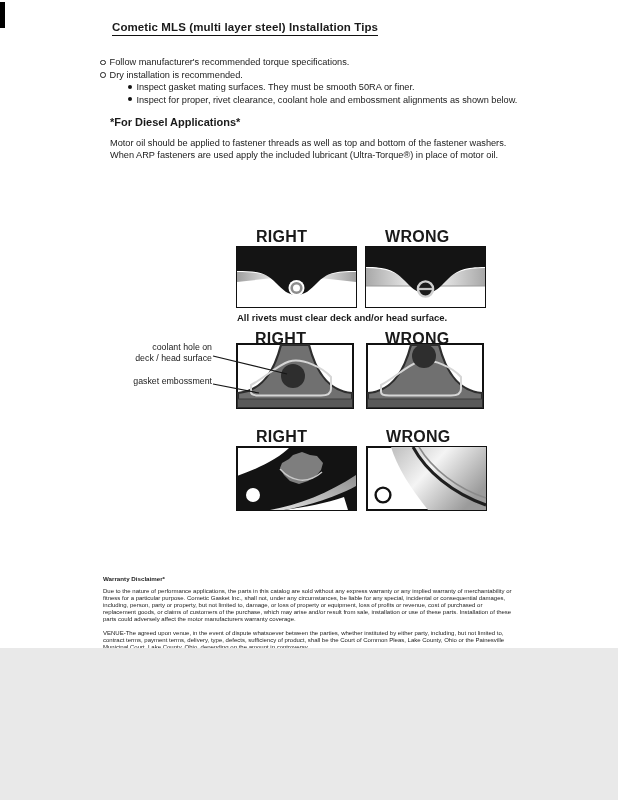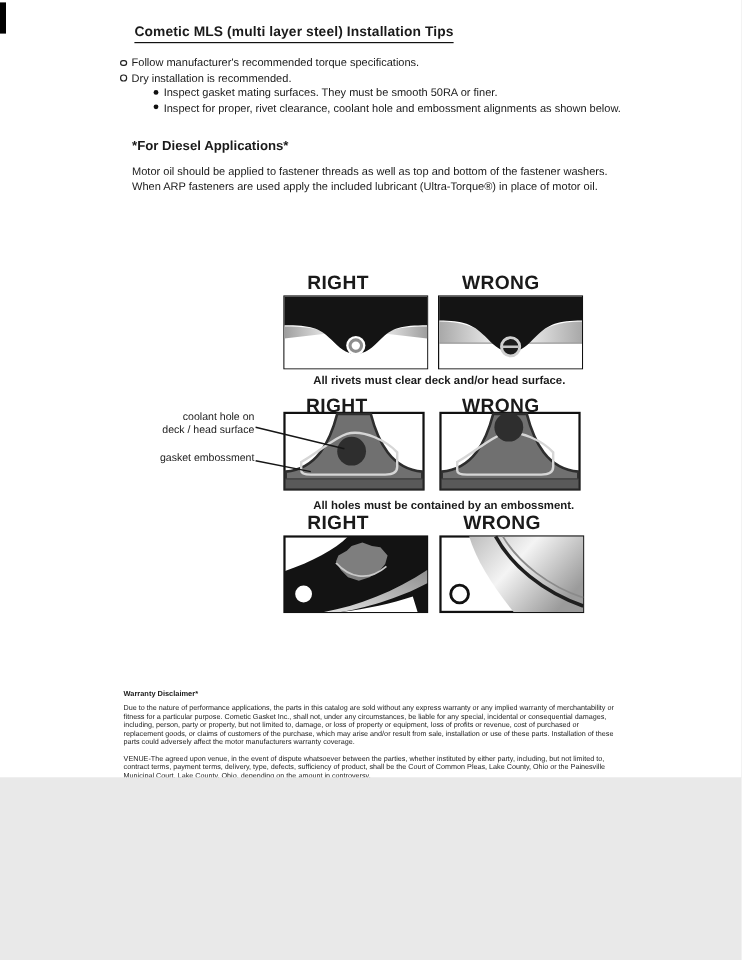--- a/index.html
+++ b/index.html
@@ -7,38 +7,38 @@
     position:relative;width:618px;height:648px;background:#ffffff;
     font-family:"Liberation Sans", sans-serif;color:#1a1a1a;overflow:hidden;
     margin:0 auto;
   }
   .abs{position:absolute;}
   .scan-mark{left:0;top:2px;width:5px;height:26px;background:#000;}
   .title{
     left:112px;top:21px;font-size:11.5px;font-weight:bold;
     border-bottom:1.6px solid #111;padding-bottom:2px;letter-spacing:.1px;
   }
-  .tips{left:100px;top:46px;font-size:9.2px;line-height:12.5px;width:480px;}
+  .tips{left:100px;top:56px;font-size:9.2px;line-height:12.5px;width:480px;}
   .b-row{display:flex;align-items:flex-start;}
   .b-row.sub{margin-left:28px;}
   .ring{flex:none;width:3.6px;height:3.6px;border:1px solid #222;border-radius:50%;margin:3.6px 4px 0 0;}
   .dot{flex:none;width:4.4px;height:4.4px;background:#111;border-radius:50%;margin:3.6px 4px 0 0;}
   .h2{left:110px;top:116px;font-size:11px;font-weight:bold;}
   .body-par{left:110px;width:460px;font-size:9.2px;line-height:12px;white-space:pre-line;}
   .p1{top:137px;} .p2{top:168px;}
   .note{left:107px;top:206px;font-size:9.2px;}
   .hdr{width:80px;text-align:left;font-size:16px;font-weight:bold;letter-spacing:.3px;}
   .hdr.r1a{left:256px;top:228px;} .hdr.r1b{left:385px;top:228px;}
   .hdr.r2a{left:255px;top:330px;} .hdr.r2b{left:385px;top:330px;}
   .hdr.r3a{left:256px;top:428px;} .hdr.r3b{left:386px;top:428px;}
   .panel{display:block;}
   .pn-r1a{left:236px;top:246px;} .pn-r1b{left:365px;top:246px;}
   .pn-r2a{left:236px;top:343px;} .pn-r2b{left:366px;top:343px;}
   .pn-r3a{left:236px;top:446px;} .pn-r3b{left:366px;top:446px;}
-  .caption{font-size:9.5px;font-weight:bold;white-space:pre-line;line-height:11.5px;margin-left:24px;}
+  .caption{font-size:9.5px;font-weight:bold;white-space:pre-line;line-height:11.5px;}
   .cap-r1{left:237px;top:312px;} .cap-r2{left:237px;top:416px;} .cap-r3{left:237px;top:516px;}
   .dg-label{left:60px;width:152px;text-align:right;font-size:8.8px;line-height:10.5px;white-space:pre-line;}
   .lb-coolant{top:342px;} .lb-emboss{top:376px;}
   .leader{left:0;top:330px;pointer-events:none;}
   .legal{left:103px;top:575px;width:414px;font-size:6px;line-height:7.1px;color:#222;}
   .legal .lg-h{font-size:6.2px;font-weight:bold;margin:0 0 6px 0;}
   .legal p{margin:0 0 6.5px 0;white-space:pre-line;}
   .doc-code{left:389px;top:760px;font-size:14px;letter-spacing:.3px;color:#222;}
 </style>
 </head>
@@ -140,21 +140,20 @@
     <path d="M2,56 H116" stroke="#3c3c3c" stroke-width="1"></path>
     <path d="M15,49 V42 C28,35 42,22 53,18.5 C67,14.5 87,25 95,34 V46 C95,51 91,52.5 85,52.5 H23 C17,52.5 15,51 15,49 Z" fill="none" stroke="#d6d6d6" stroke-width="2"></path>
     <circle cx="58" cy="13" r="12" fill="#2e2e2e"></circle>
   </svg>
 
   <svg class="abs leader" width="618" height="100" viewBox="0 0 618 100">
     <path d="M213,26 L287,44" stroke="#161616" stroke-width="1.2"></path>
     <path d="M213,54 L259,63" stroke="#161616" stroke-width="1.2"></path>
   </svg>
 
-  <div class="abs caption cap-r2">All holes must be contained by an embossment.</div>
 
   <div class="abs hdr r3a">RIGHT</div>
   <div class="abs hdr r3b">WRONG</div>
 
   <svg class="abs panel pn-r3a" width="121" height="65" viewBox="0 0 121 65">
     <defs>
       <linearGradient id="bev3" x1="0" y1="1" x2="1" y2="0">
         <stop offset="0" stop-color="#e2e2e2"></stop>
           <stop offset="1" stop-color="#8f8f8f"></stop>
       </linearGradient>

